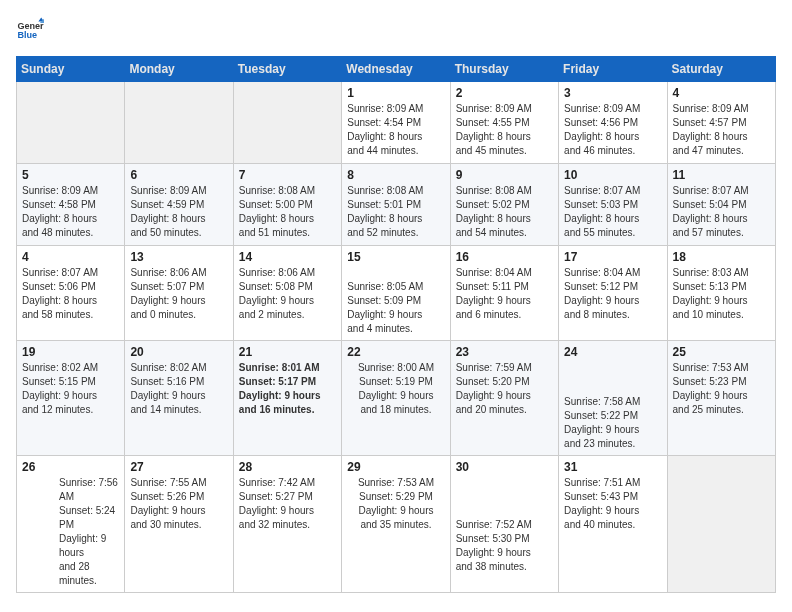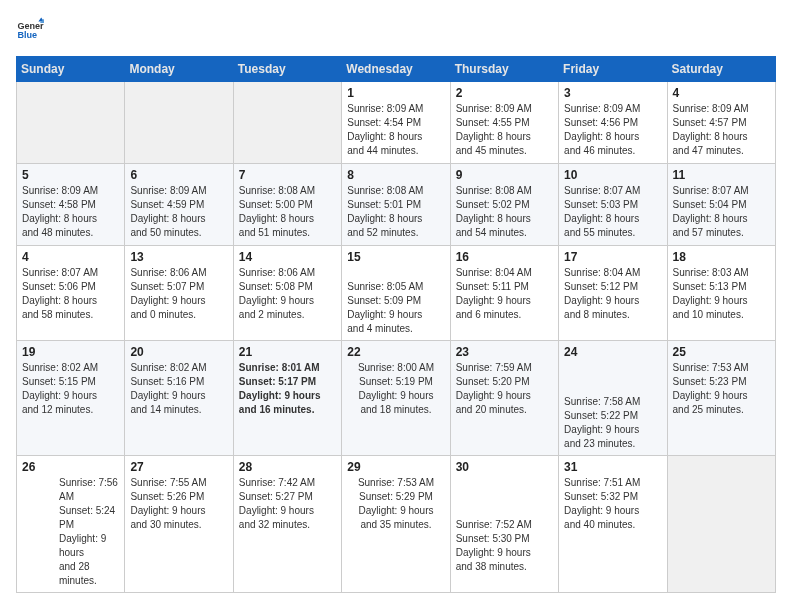--- a/index.html
+++ b/index.html
@@ -327,20 +327,20 @@
         <td>
           <div class="day-number">30</div>
           <div class="day-info" style="white-space: pre-line; margin-top: 44px;">Sunrise: 7:52 AM
 Sunset: 5:30 PM
 Daylight: 9 hours
 and 38 minutes.</div>
         </td>
         <td>
           <div class="day-number">31</div>
           <div class="day-info" style="white-space: pre-line;">Sunrise: 7:51 AM
-Sunset: 5:32 PM
+Sunset: 5:43 PM
 Daylight: 9 hours
 and 40 minutes.</div>
         </td>
         <td class="empty-cell"></td>
       </tr>
     </tbody>
 </table>
 
 </body></html>

